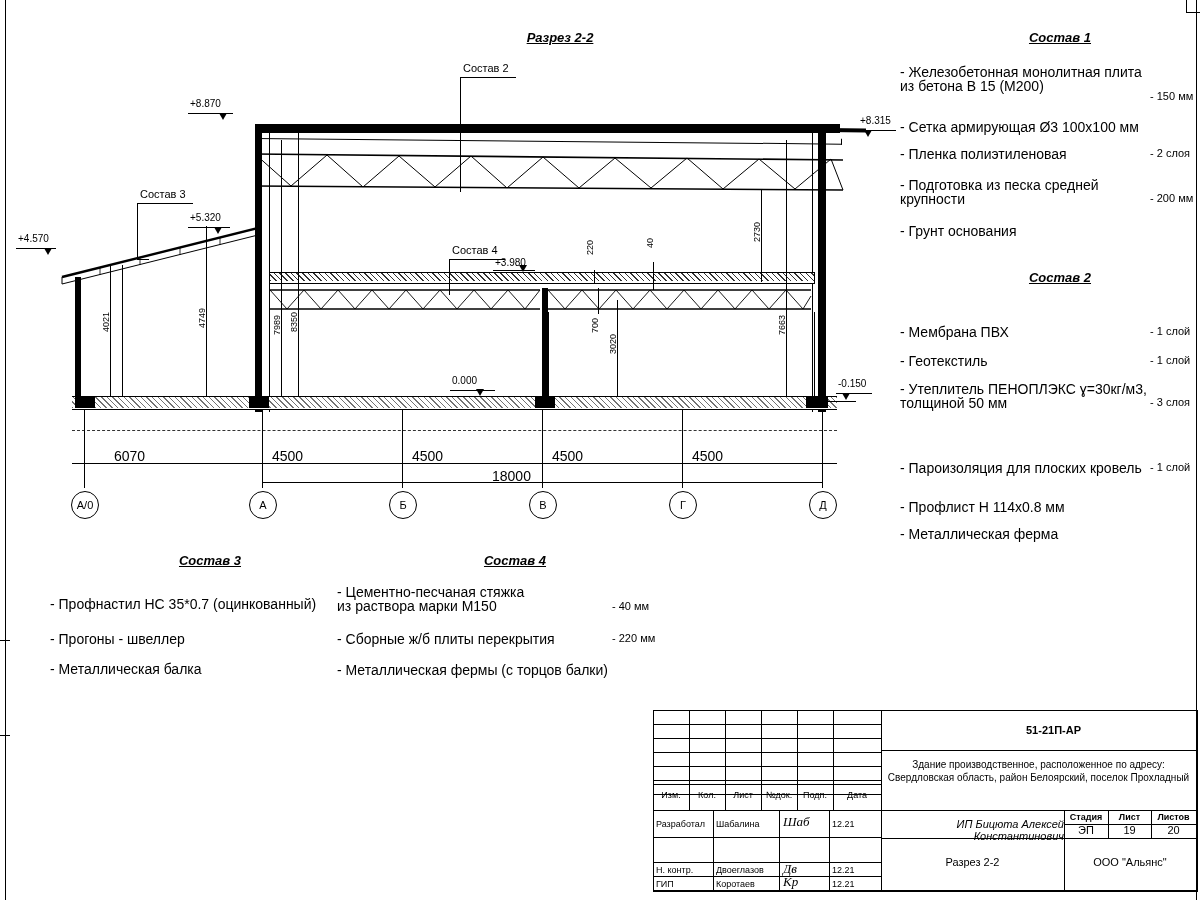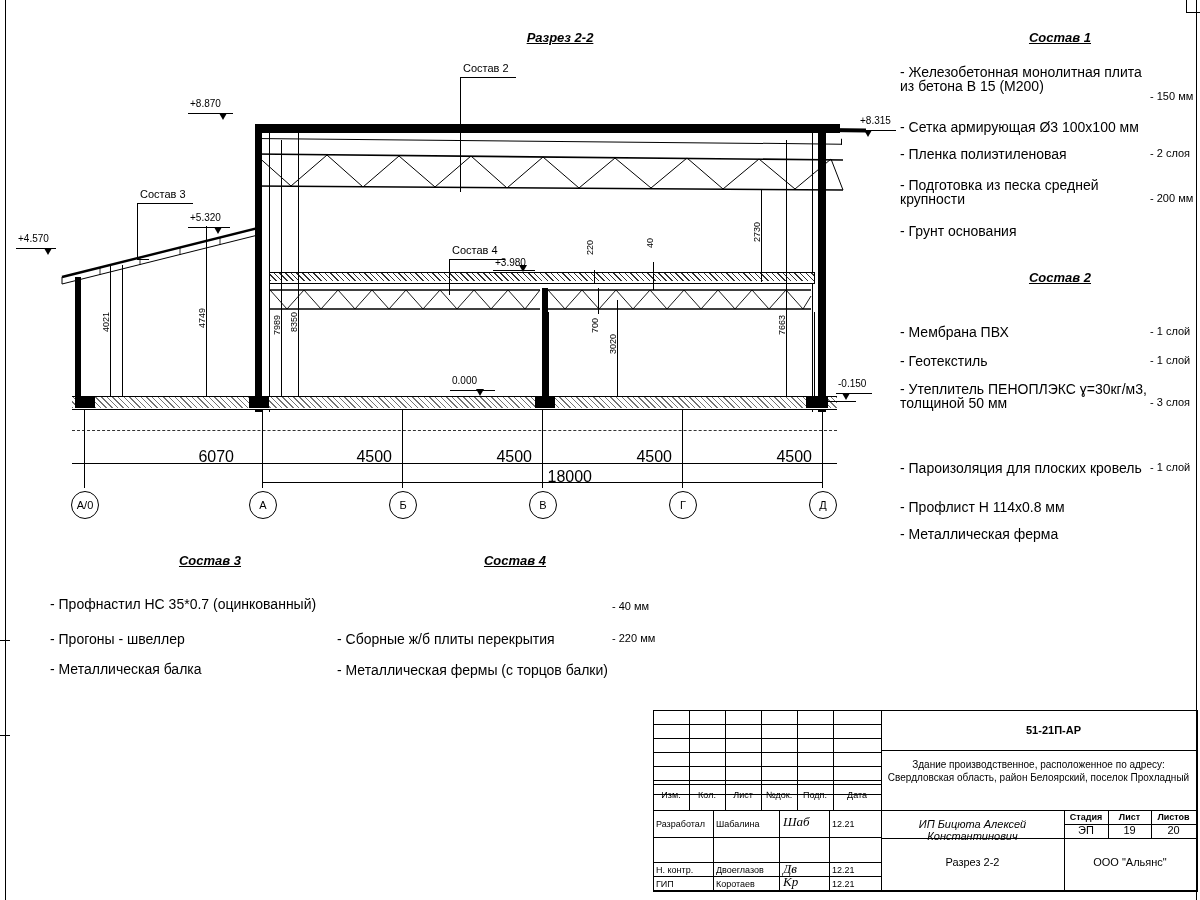--- a/index.html
+++ b/index.html
@@ -29,21 +29,21 @@
   .ital{font-style:italic;}
   .bld{font-weight:bold;}
   .sign{font-family:"Liberation Serif", serif;font-style:italic;font-size:13px;}
   .frame{position:absolute;border:1px solid #000;}
   .hatch{
     background-image:repeating-linear-gradient(45deg,#000 0px,#000 1px,transparent 1px,transparent 4px);
   }
   .wall{background:#000;}
   .lvl{font-size:10px;}
   .arrowdn{position:absolute;width:0;height:0;border-left:4px solid transparent;border-right:4px solid transparent;border-top:7px solid #000;}
-  .dimtxt{font-size:16px;text-align:right;}
+  .dimtxt{font-size:14px;text-align:left;}
 </style>
 </head>
 <body>
 
 <div class="root">
 
   <div class="ln vl" style="left:5px;top:0;height:900px;"></div>
   <div class="ln hl" style="left:0;top:640px;width:10px;"></div>
   <div class="ln hl" style="left:0;top:735px;width:10px;"></div>
   <div class="ln vl" style="left:1196px;top:0;height:900px;"></div>
@@ -251,20 +251,22 @@
 
   <div class="abs spec-item" style="left:900px;top:527px;width:250px;white-space:pre-line;">- Металлическая ферма</div>
   <div class="abs spec-val" style="left:1150px;top:527px;"></div>
 
   <div class="abs ttl" style="left:150px;top:553px;width:120px;">Состав 3</div>
   <div class="abs spec-item" style="left:50px;top:597px;width:280px;white-space:pre-line;">- Профнастил НС 35*0.7 (оцинкованный)</div>
   <div class="abs spec-item" style="left:50px;top:632px;width:280px;white-space:pre-line;">- Прогоны - швеллер</div>
   <div class="abs spec-item" style="left:50px;top:662px;width:280px;white-space:pre-line;">- Металлическая балка</div>
 
   <div class="abs ttl" style="left:455px;top:553px;width:120px;">Состав 4</div>
+  <div class="abs spec-item" style="left:337px;top:585px;width:280px;white-space:pre-line;">- Цементно-песчаная стяжка
+  из раствора марки М150</div>
   <div class="abs spec-val" style="left:612px;top:600px;">- 40 мм</div>
   <div class="abs spec-item" style="left:337px;top:632px;width:280px;white-space:pre-line;">- Сборные ж/б плиты перекрытия</div>
   <div class="abs spec-val" style="left:612px;top:632px;">- 220 мм</div>
   <div class="abs spec-item" style="left:337px;top:663px;width:300px;white-space:pre-line;">- Металлическая фермы (с торцов балки)</div>
 
   <div class="frame" style="left:653px;top:710px;width:543px;height:180px;"></div>
 
   <div class="abs" style="left:653px;top:710px;width:228px;height:100px;">
     <div class="abs ln hl" style="left:0;top:0;width:228px;"></div>
     <div class="abs ln hl" style="left:0;top:14px;width:228px;"></div>
@@ -329,21 +331,21 @@
     <div class="abs ln hl" style="left:183px;top:114px;width:132px;"></div>
     <div class="abs ln hl" style="left:0;top:180px;width:315px;"></div>
     <div class="abs ln vl" style="left:0;top:0;height:180px;"></div>
     <div class="abs ln vl" style="left:183px;top:100px;height:80px;"></div>
     <div class="abs ln vl" style="left:227px;top:100px;height:28px;"></div>
     <div class="abs ln vl" style="left:270px;top:100px;height:28px;"></div>
     <div class="abs ln vl" style="left:315px;top:0;height:180px;"></div>
 
     <div class="abs lbl ctr bld" style="left:15px;top:14px;width:315px;">51-21П-АР</div>
     <div class="abs lbl10 ctr" style="left:6px;top:48px;width:303px;line-height:13px;">Здание производственное, расположенное по адресу: Свердловская область, район Белоярский, поселок Прохладный</div>
-    <div class="abs lbl ital ctr" style="left:0;top:108px;width:183px;">ИП Бицюта Алексей Константинович</div>
+    <div class="abs lbl ital ctr" style="left:0;top:108px;width:183px;text-align:right;">ИП Бицюта Алексей Константинович</div>
     <div class="abs lbl ctr" style="left:0;top:146px;width:183px;">Разрез 2-2</div>
 
     <div class="abs lbl9 ctr bld" style="left:183px;top:102px;width:44px;">Стадия</div>
     <div class="abs lbl9 ctr bld" style="left:227px;top:102px;width:43px;">Лист</div>
     <div class="abs lbl9 ctr bld" style="left:270px;top:102px;width:45px;">Листов</div>
 
     <div class="abs lbl ctr" style="left:183px;top:114px;width:44px;">ЭП</div>
     <div class="abs lbl ctr" style="left:227px;top:114px;width:43px;">19</div>
     <div class="abs lbl ctr" style="left:270px;top:114px;width:45px;">20</div>
 

